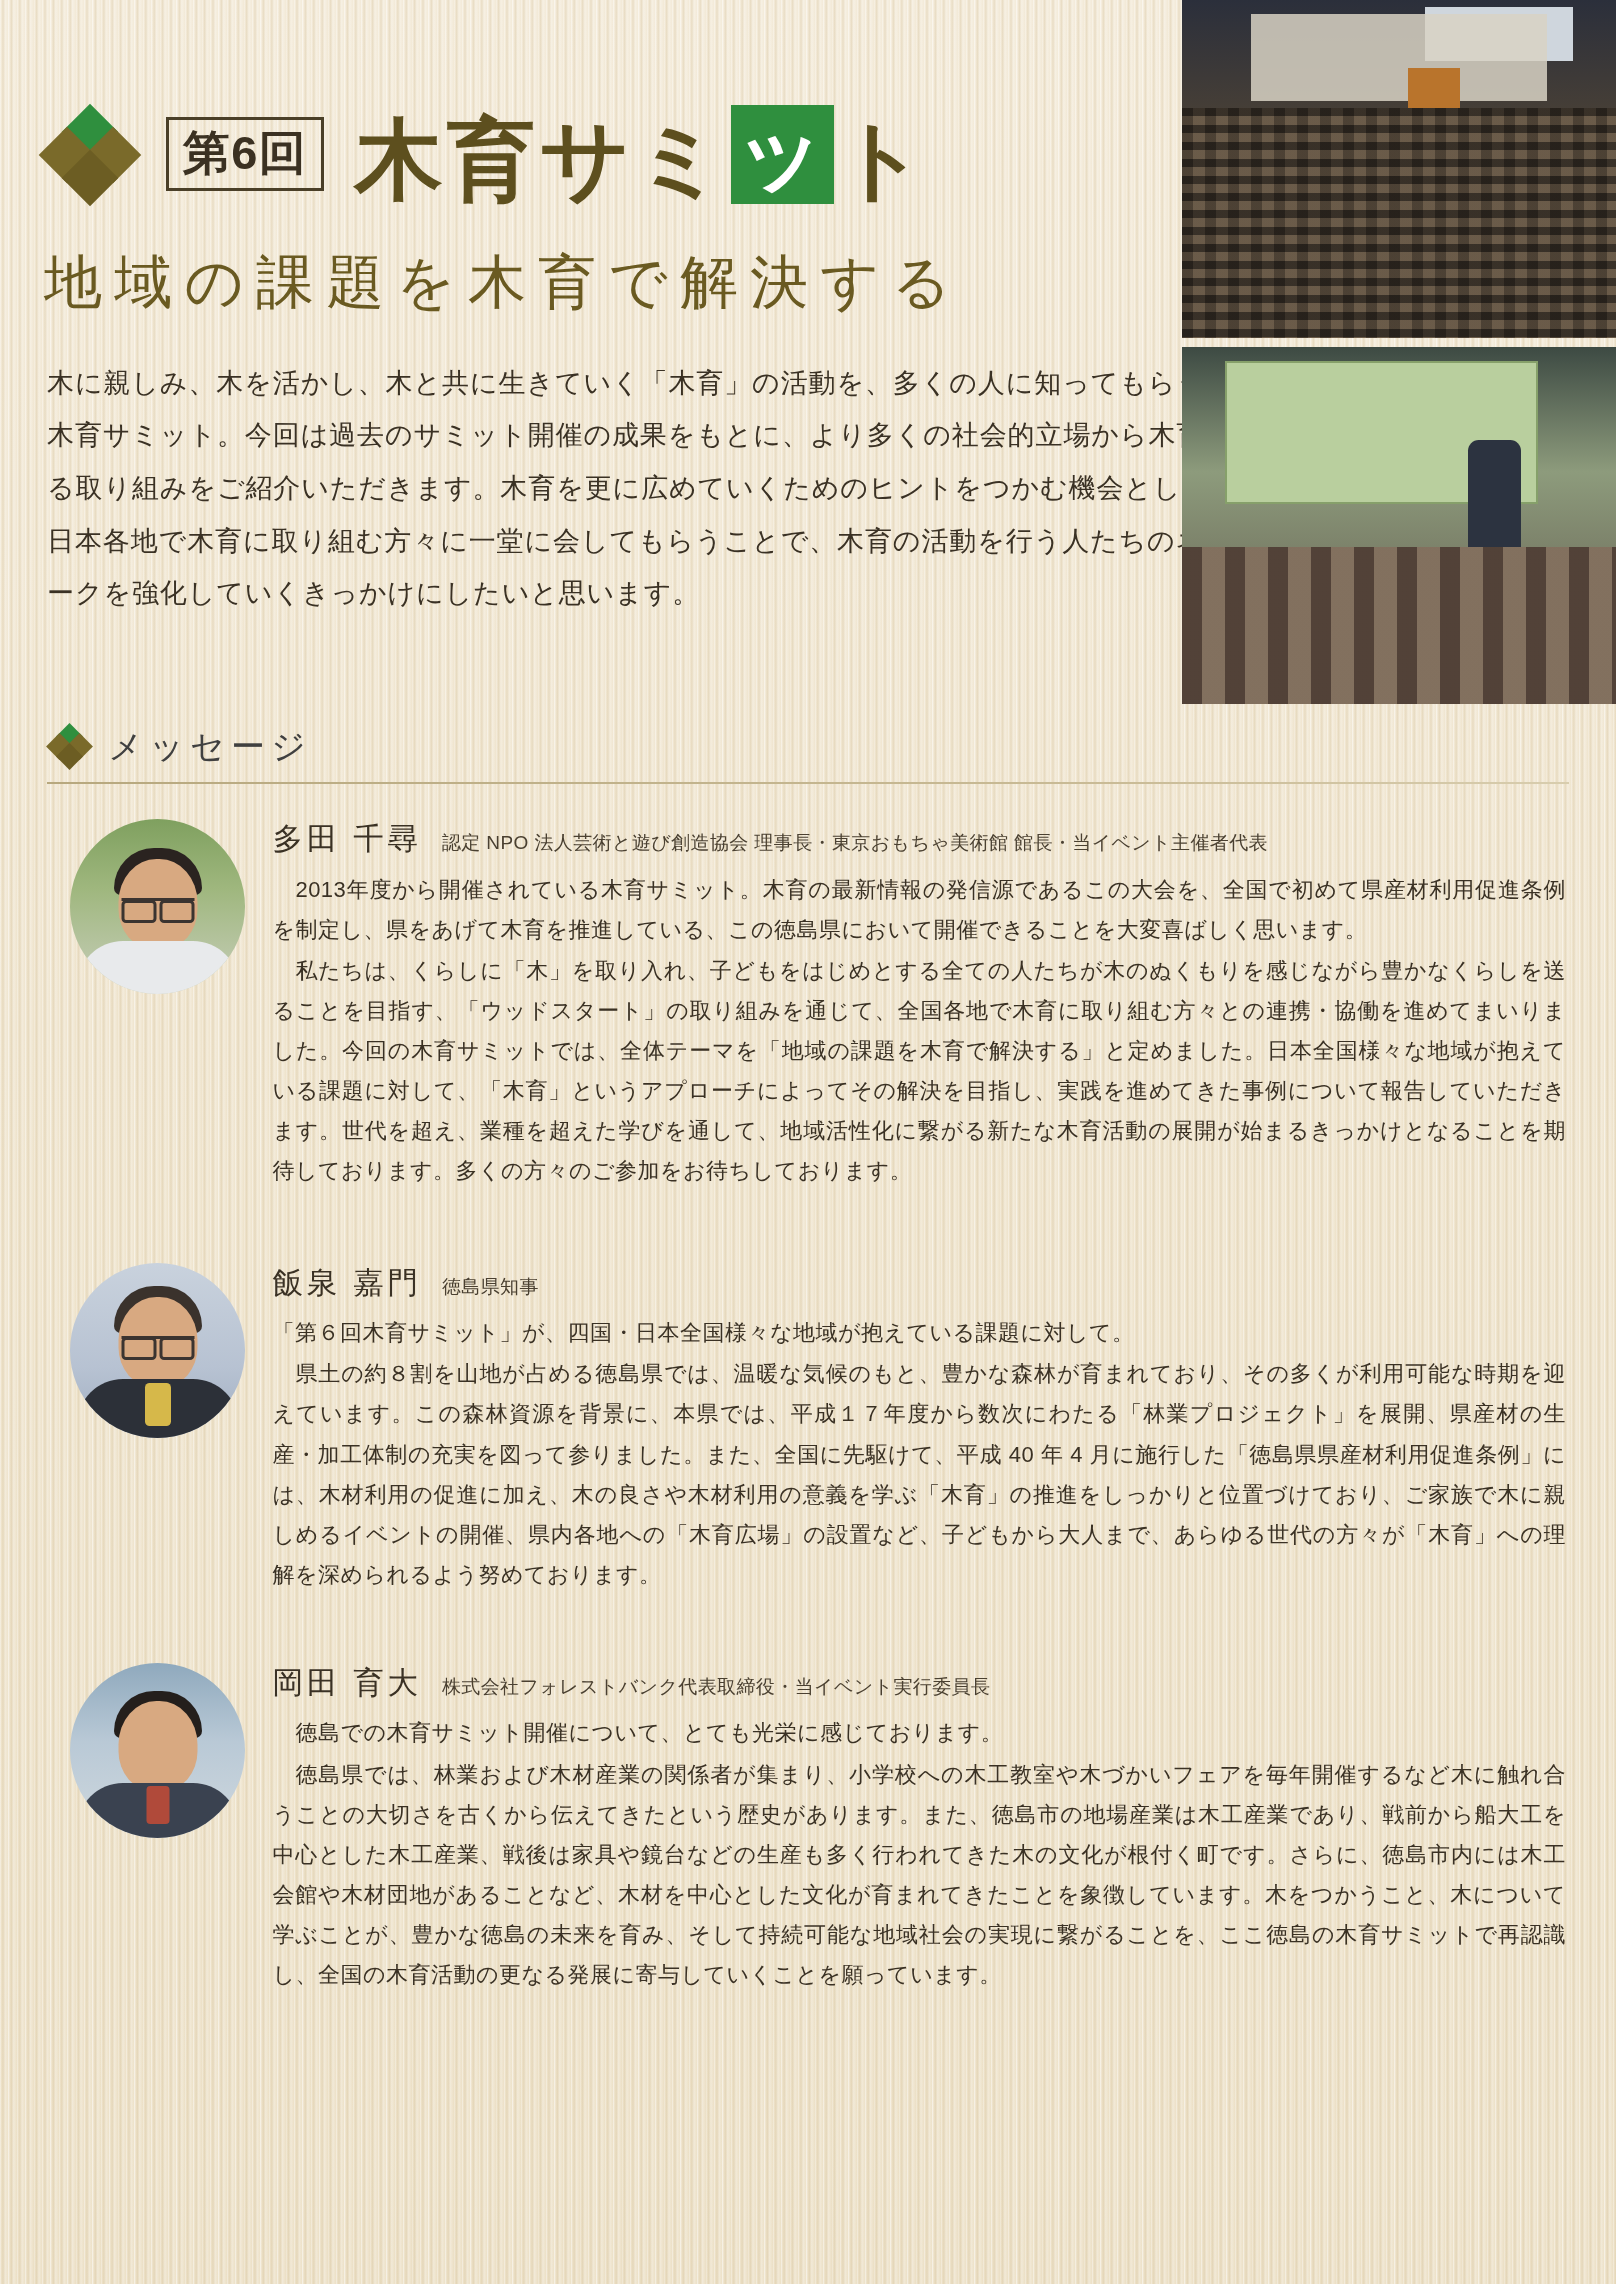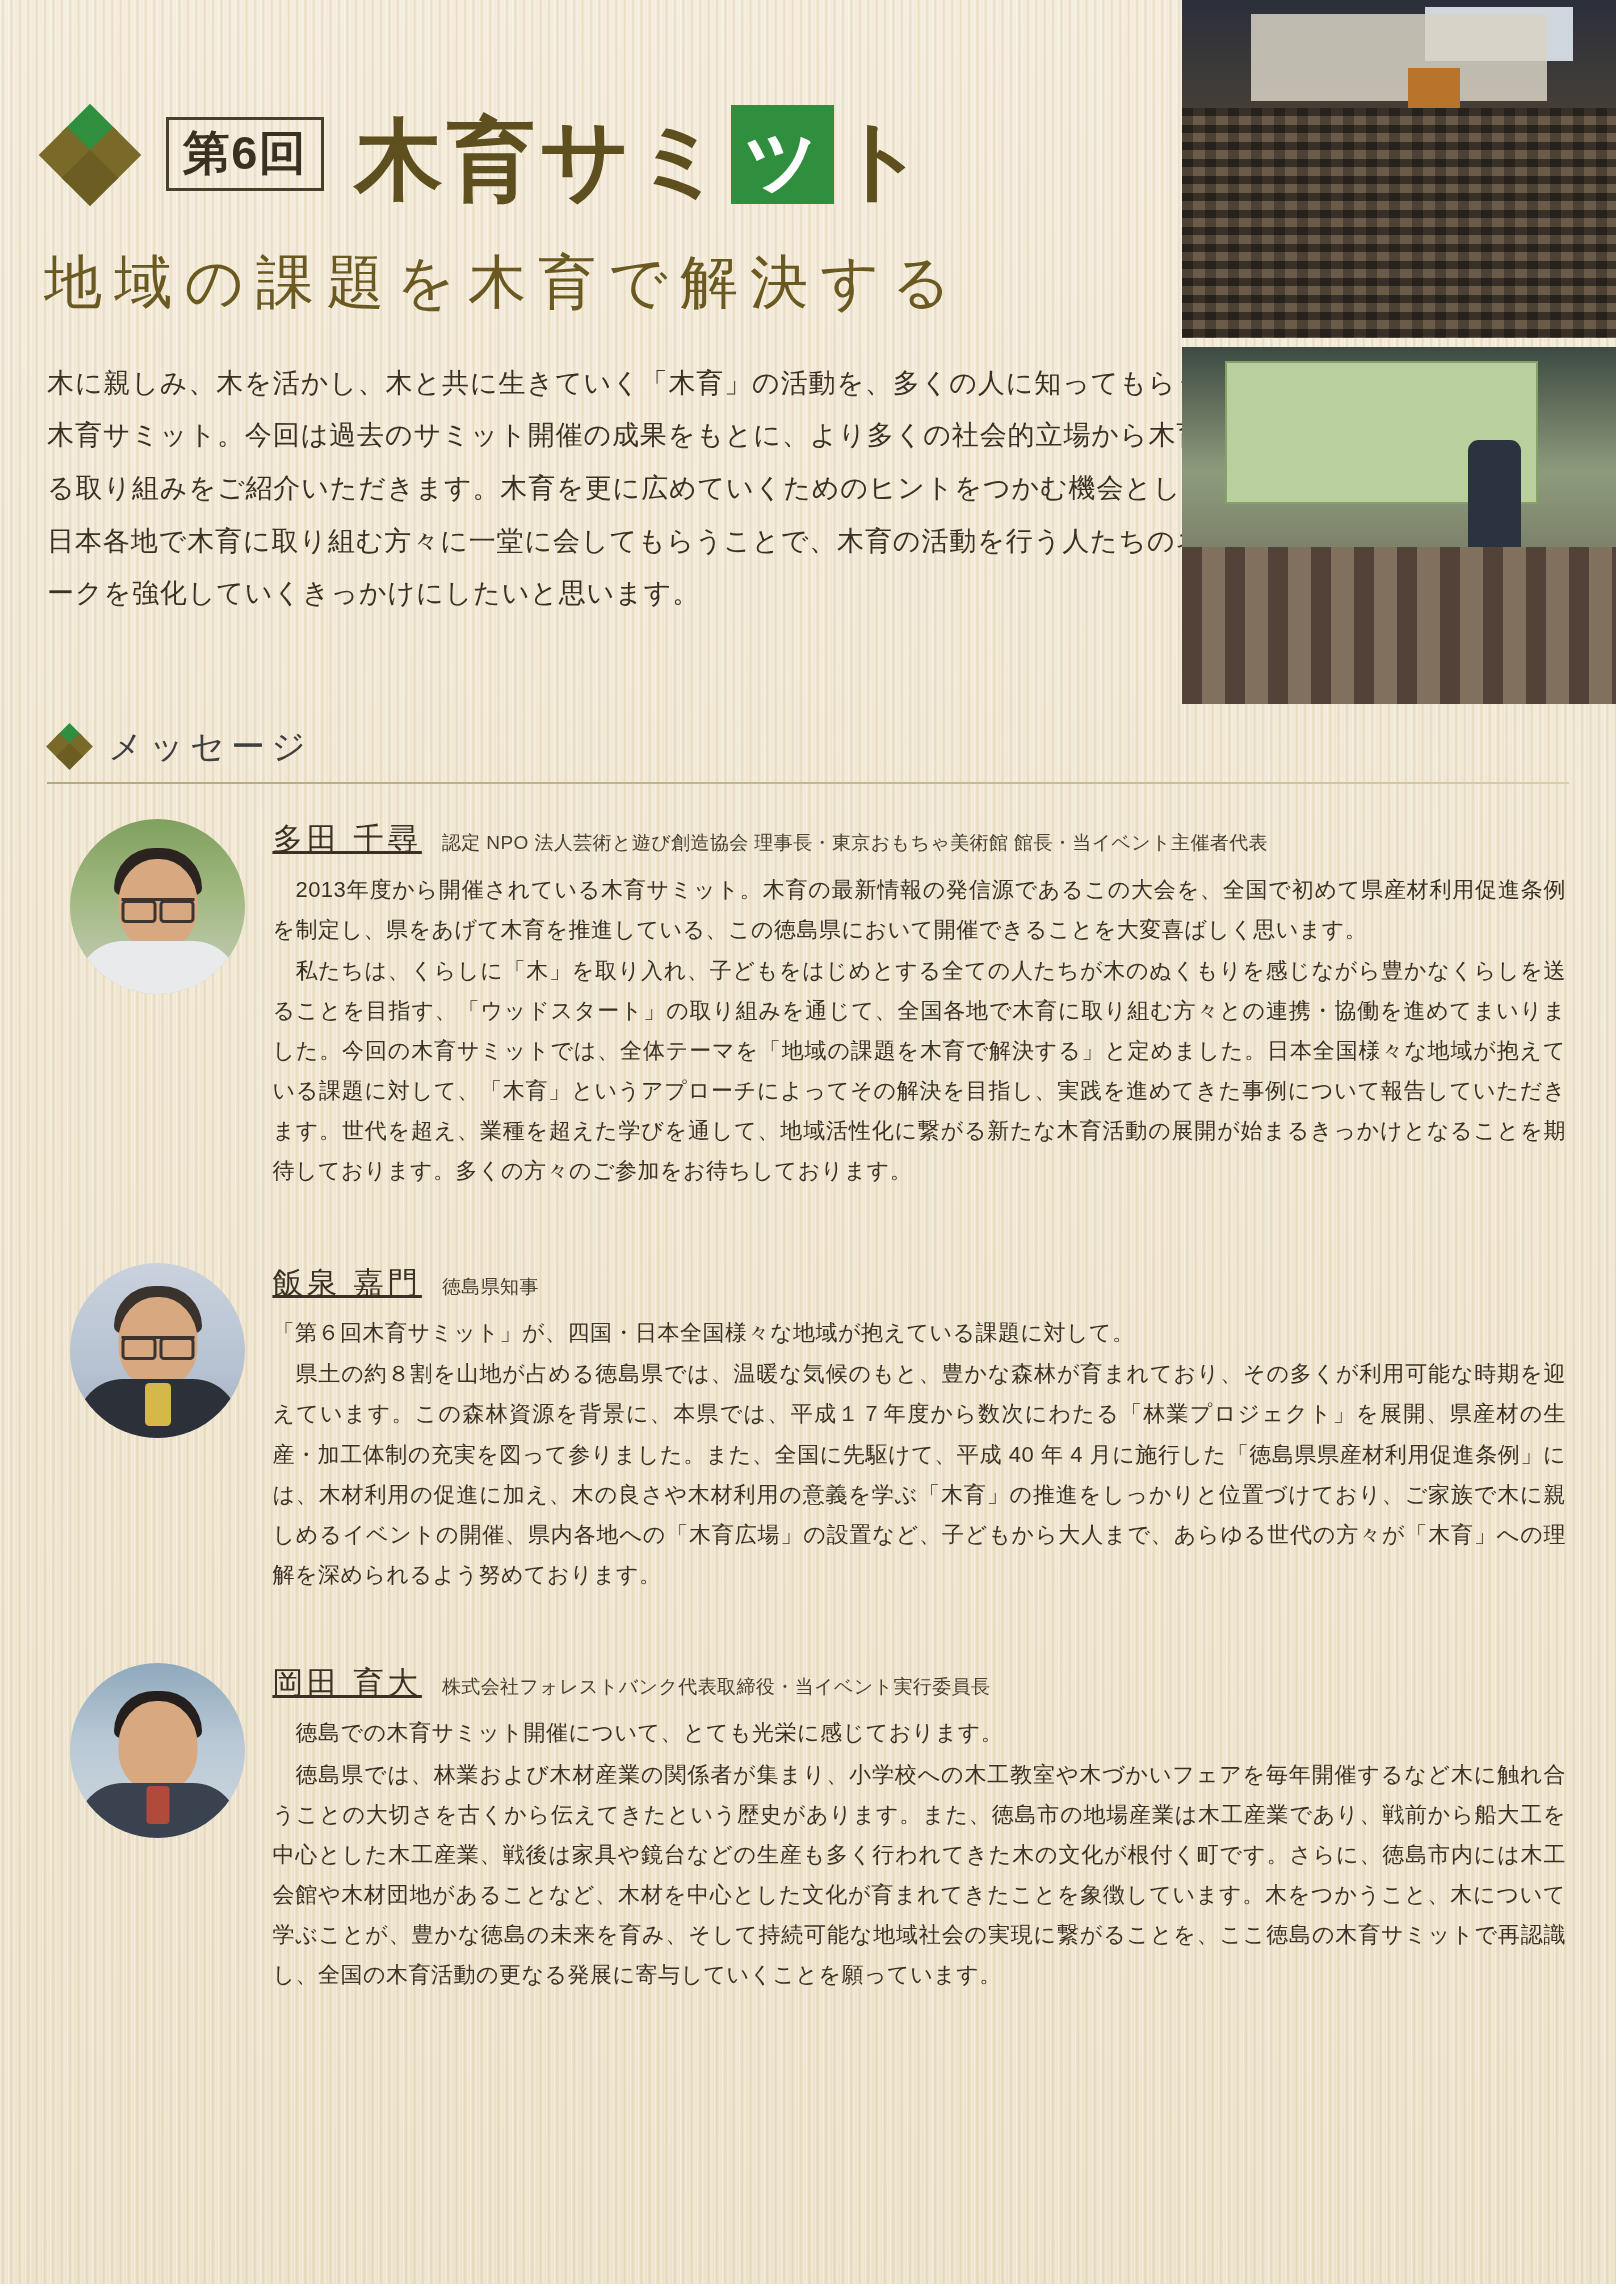--- a/index.html
+++ b/index.html
@@ -237,21 +237,20 @@
     display: flex;
     align-items: baseline;
     margin-bottom: 9.1px;
   }
   .msg-name {
     font-size: 30.5px;
     letter-spacing: 3.8px;
     color: #3a3124;
     margin-right: 20px;
     font-weight: 500;
-    text-decoration: underline;
   }
   .msg-role {
     font-size: 19px;
     letter-spacing: 0.4px;
     color: #4a4031;
   }
   .msg-para {
     font-size: 22px;
     line-height: 1.82;
     letter-spacing: 0.5px;

